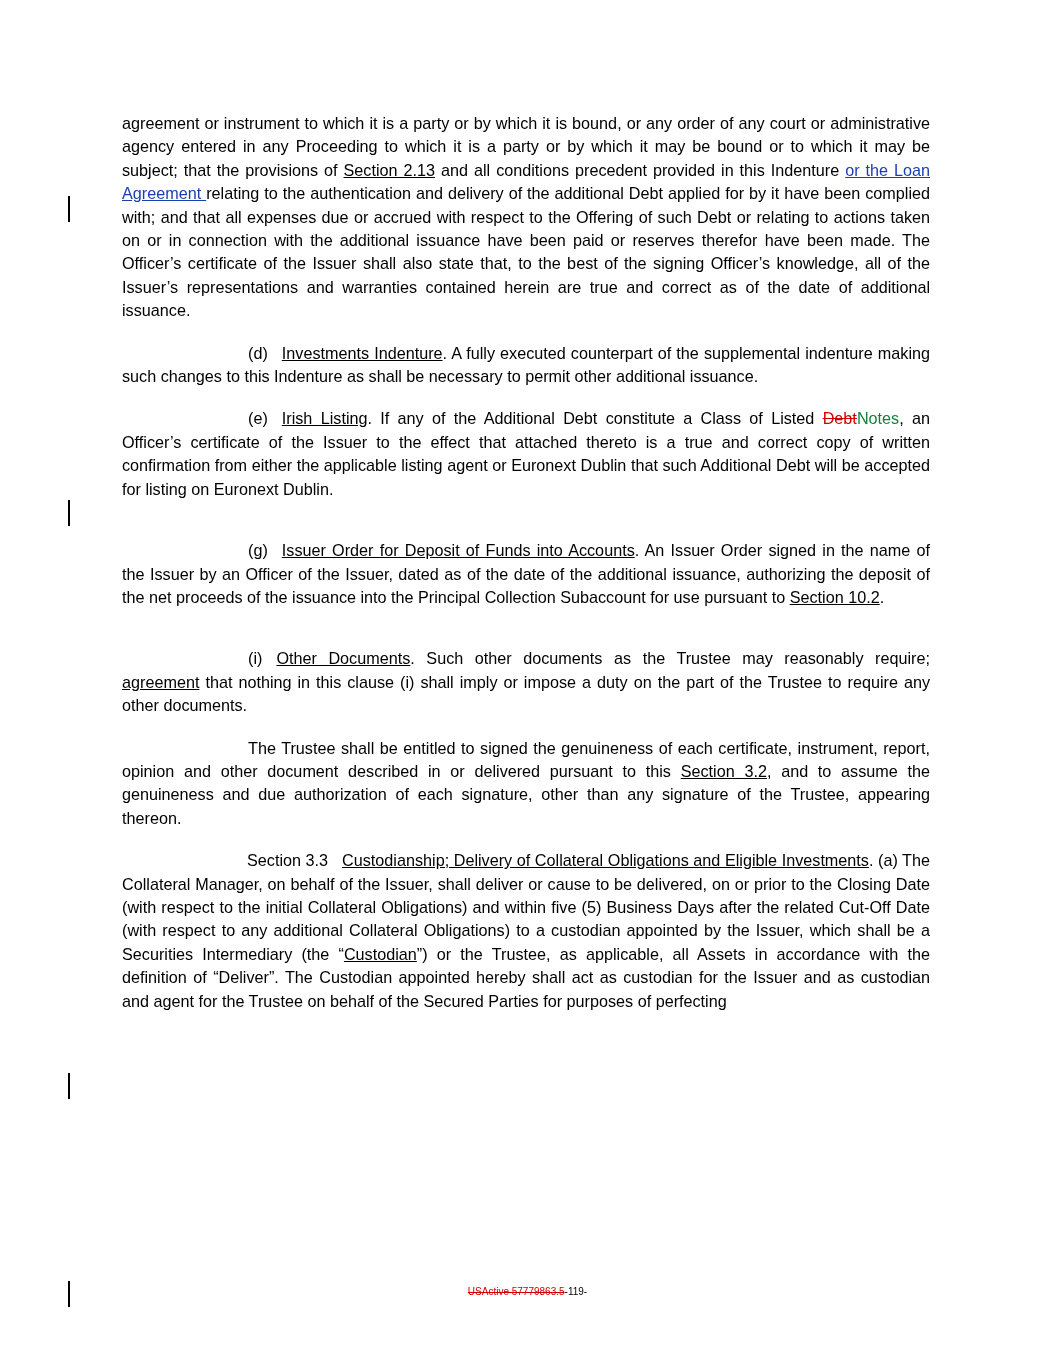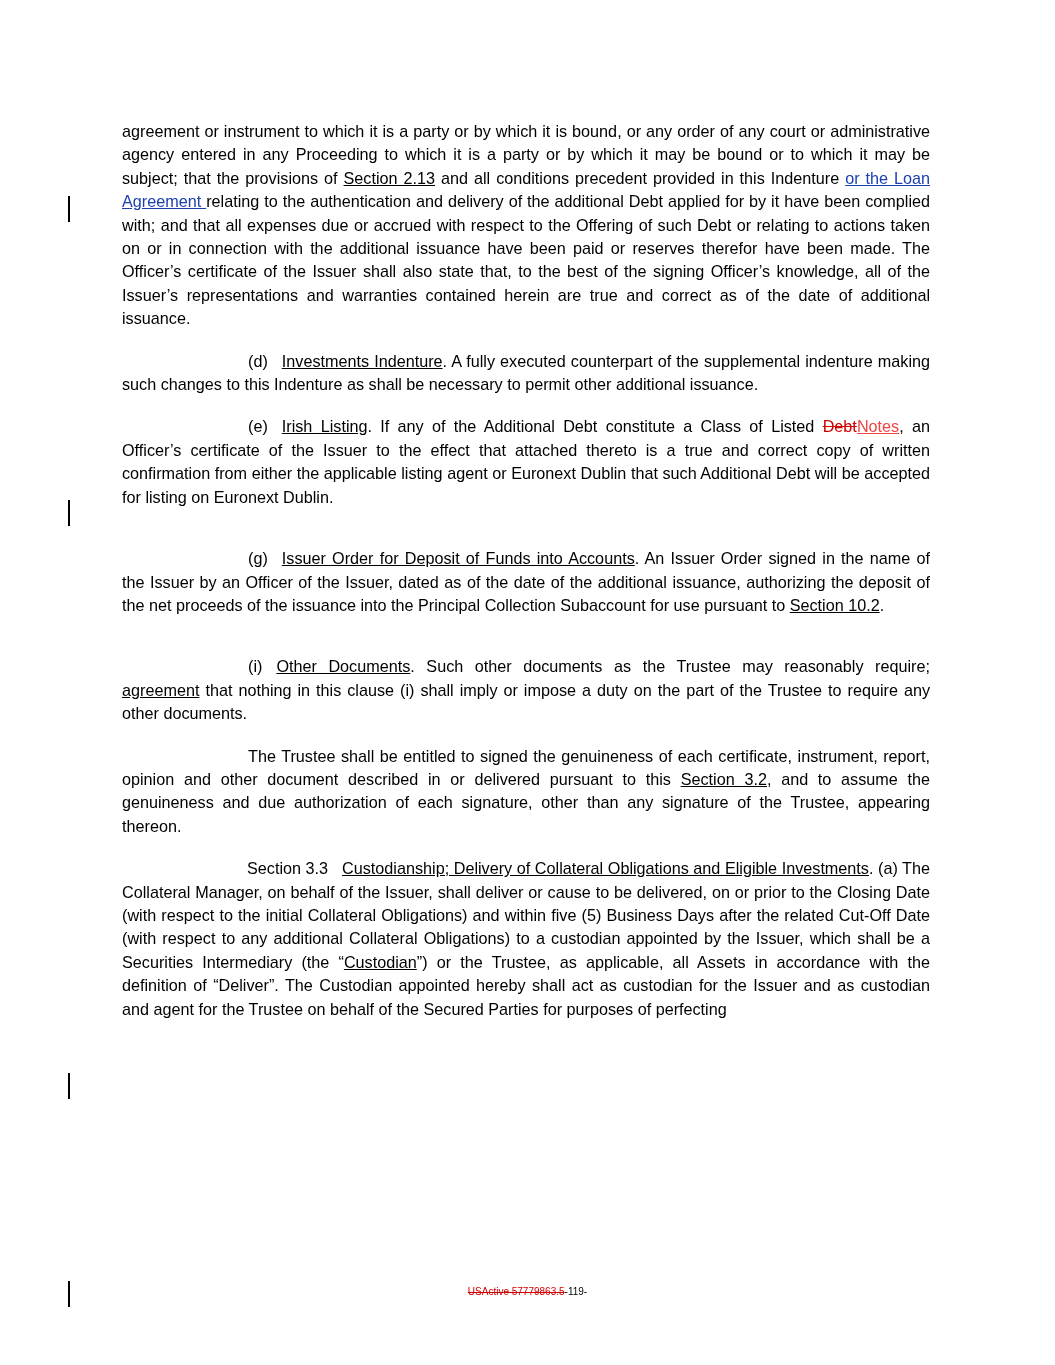--- a/index.html
+++ b/index.html
@@ -14,21 +14,21 @@
   .page {
     position: relative;
     width: 1055px;
     height: 1365px;
     background: #ffffff;
     overflow: hidden;
   }
   .content {
     position: absolute;
     left: 122px;
-    top: 120px;
+    top: 112px;
     width: 808px;
   }
   p {
     margin: 0 0 0 0;
     font-size: 16.2px;
     line-height: 23.4px;
     text-align: justify;
     text-justify: inter-word;
   }
   .para-gap {
@@ -47,22 +47,21 @@
     width: 14px;
   }
   u, .u {
     text-decoration: underline;
   }
   .del {
     color: #d00000;
     text-decoration: line-through;
   }
   .ins-red {
-    color: #ef4444;
-    text-decoration: underline;
+    color: #15803d;
   }
   .link-ins {
     color: #1a3fb0;
     text-decoration: underline;
   }
   .chbar {
     position: absolute;
     left: 68px;
     width: 2px;
     background: #000000;

